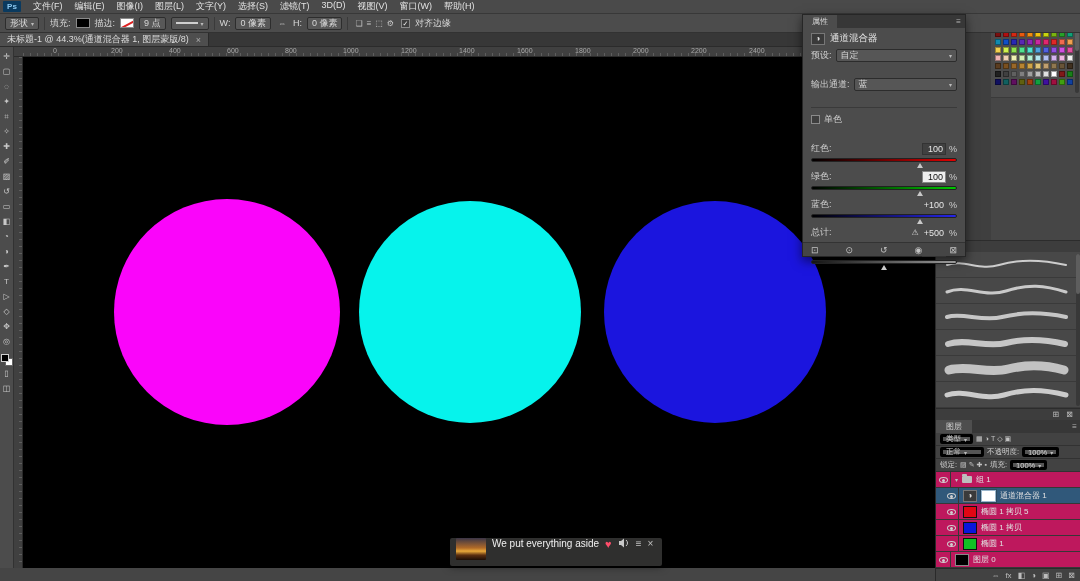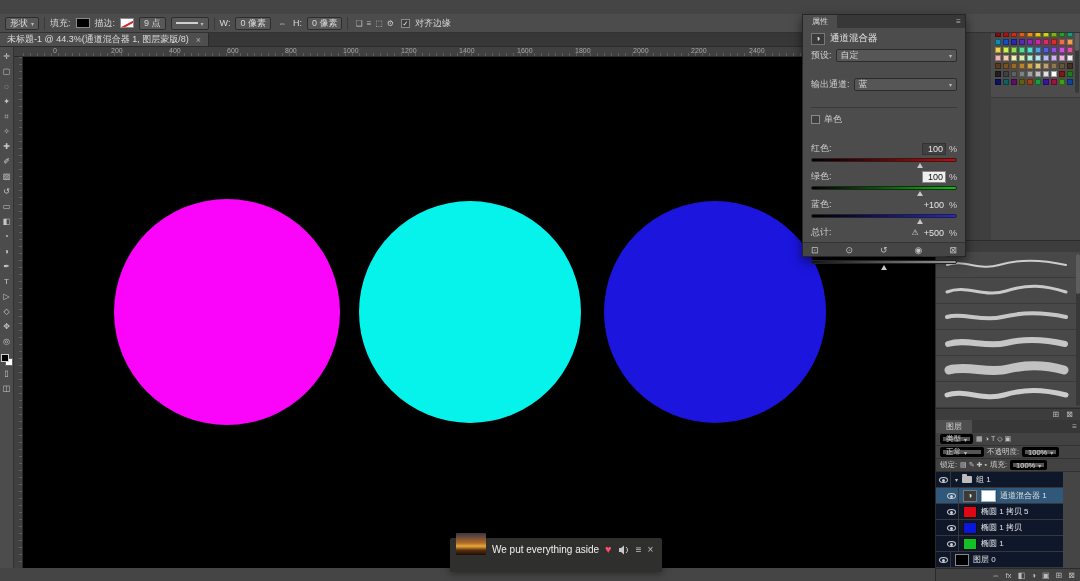--- a/index.html
+++ b/index.html
@@ -64,21 +64,21 @@
 #layers-tab{background:#4e4e4e;height:13px;display:flex;align-items:center;padding:0 10px;font-size:8px}
 #layers-filter{position:absolute;left:0;top:419px;width:145px;height:13px;background:#424242;display:flex;align-items:center;gap:3px;padding:0 4px;border-bottom:1px solid #323232}
 .mini-dd{background:#555;border:3px solid #000000;border-radius:2px;height:10px;display:inline-flex;align-items:center;gap:3px;padding:0 3px;font-size:7.5px}
 #layers-filter-icons{display:flex;gap:2px}
 #layers-filter-icons span{font-size:7px;color:#c2c2c2}
 #layers-blend{position:absolute;left:0;top:432px;width:145px;height:13px;background:#424242;display:flex;align-items:center;gap:3px;padding:0 4px;border-bottom:1px solid #323232;white-space:nowrap}
 #layers-lock{position:absolute;left:0;top:445px;width:145px;height:13px;background:#424242;display:flex;align-items:center;gap:3px;padding:0 4px;border-bottom:1px solid #323232;white-space:nowrap}
 #layers-lock-icons{display:flex;gap:2px}
 #layers-lock-icons span{font-size:7px;color:#c2c2c2}
 .tinylabel{font-size:7.5px;color:#cfcfcf}
-#layer-rows{position:absolute;left:0;top:458px;width:127px;height:96px;background:#0f172a}
+#layer-rows{position:absolute;left:0;top:458px;width:145px;height:96px;background:#be185d}
 .lrow{height:16px;display:flex;align-items:center;border-bottom:1px solid #373737;gap:4px;padding-right:2px}
 .lrow.sel{background:#30587a}
 .eyecell{width:15px;align-self:stretch;border-right:1px solid #373737;display:flex;align-items:center;justify-content:center;flex:none}
 .eye{display:inline-block;width:9px;height:6px;border:1px solid #d0d0d0;border-radius:50%;position:relative}
 .eye:after{content:"";position:absolute;left:2px;top:1px;width:3px;height:3px;background:#d0d0d0;border-radius:50%}
 .tri{font-size:6px;color:#c0c0c0}
 .foldericon{width:10px;height:7px;background:#bdbdbd;position:relative;display:inline-block;border-radius:1px}
 .foldericon:before{content:"";position:absolute;top:-2px;left:0;width:5px;height:2px;background:#bdbdbd;border-radius:1px 1px 0 0}
 .adjthumb{width:14px;height:12px;background:#3a3a3a;border:1px solid #777;color:#e0e0e0;font-size:8px;display:inline-flex;align-items:center;justify-content:center}
 .maskthumb{width:15px;height:12px;background:#fff;border:1px solid #9ab6cc;outline:1px solid #2c4a60;display:inline-block}
@@ -116,31 +116,47 @@
 .t50{left:calc(50% - 3px)}
 .warn{color:#d8d8d8;font-size:8px}
 #props-footer{position:absolute;left:0;bottom:0;width:100%;height:14px;background:#454545;border-top:1px solid #333;display:flex;align-items:center;justify-content:space-between;padding:0 8px}
 #props-footer span{color:#c2c2c2;font-size:9px}
 
 #statusbar{position:absolute;left:0;top:568px;width:935px;height:13px;background:#3f3f3f;border-top:1px solid #2a2a2a;display:flex;align-items:center;gap:12px;padding-left:8px;font-size:8px;z-index:15}
 #status-zoom{color:#d8d8d8}
 #status-doc{color:#cfcfcf}
 #status-play{color:#bdbdbd;font-size:7px}
 
-#ad{position:absolute;left:450px;top:538px;width:212px;height:28px;background:#2f2f2e;border-radius:2px;box-shadow:0 0 8px rgba(0,0,0,.6);display:flex;align-items:flex-end;gap:6px;padding:17px 6px;z-index:45}
+#ad{position:absolute;left:450px;top:538px;width:212px;height:28px;background:#2f2f2e;border-radius:2px;box-shadow:0 0 8px rgba(0,0,0,.6);display:flex;align-items:flex-start;gap:6px;padding:0 6px;z-index:45}
 #ad-thumb{width:30px;height:22px;flex:none;background:linear-gradient(180deg,#3a3547 0%,#b06a28 45%,#e8a83a 60%,#5a2e10 78%,#1c0e06 100%);border-radius:1px}
 #ad-text{font-size=10px;font-size:10px;color:#f0f0f0;white-space:nowrap}
 #ad .heart{color:#ff4d6a;font-size:11px}
 #ad .icn{color:#c0c0c0;font-size:10px}
 </style>
 </head>
 <body>
 
 <div id="app">
 
+  <div id="menubar">
+    <div id="ps-logo">Ps</div>
+    <div id="menu-items">
+        <span class="menu-item">文件(F)</span>
+        <span class="menu-item">编辑(E)</span>
+        <span class="menu-item">图像(I)</span>
+        <span class="menu-item">图层(L)</span>
+        <span class="menu-item">文字(Y)</span>
+        <span class="menu-item">选择(S)</span>
+        <span class="menu-item">滤镜(T)</span>
+        <span class="menu-item">3D(D)</span>
+        <span class="menu-item">视图(V)</span>
+        <span class="menu-item">窗口(W)</span>
+        <span class="menu-item">帮助(H)</span>
+      </div>
+  </div>
 
   <div id="optionsbar">
     <span class="obox">
       <span>形状</span>
       <span class="chev">▾</span>
     </span>
     <span class="sep"></span>
     <span class="oblabel">填充:</span>
     <span class="swatch-fill"></span>
     <span class="oblabel">描边:</span>

